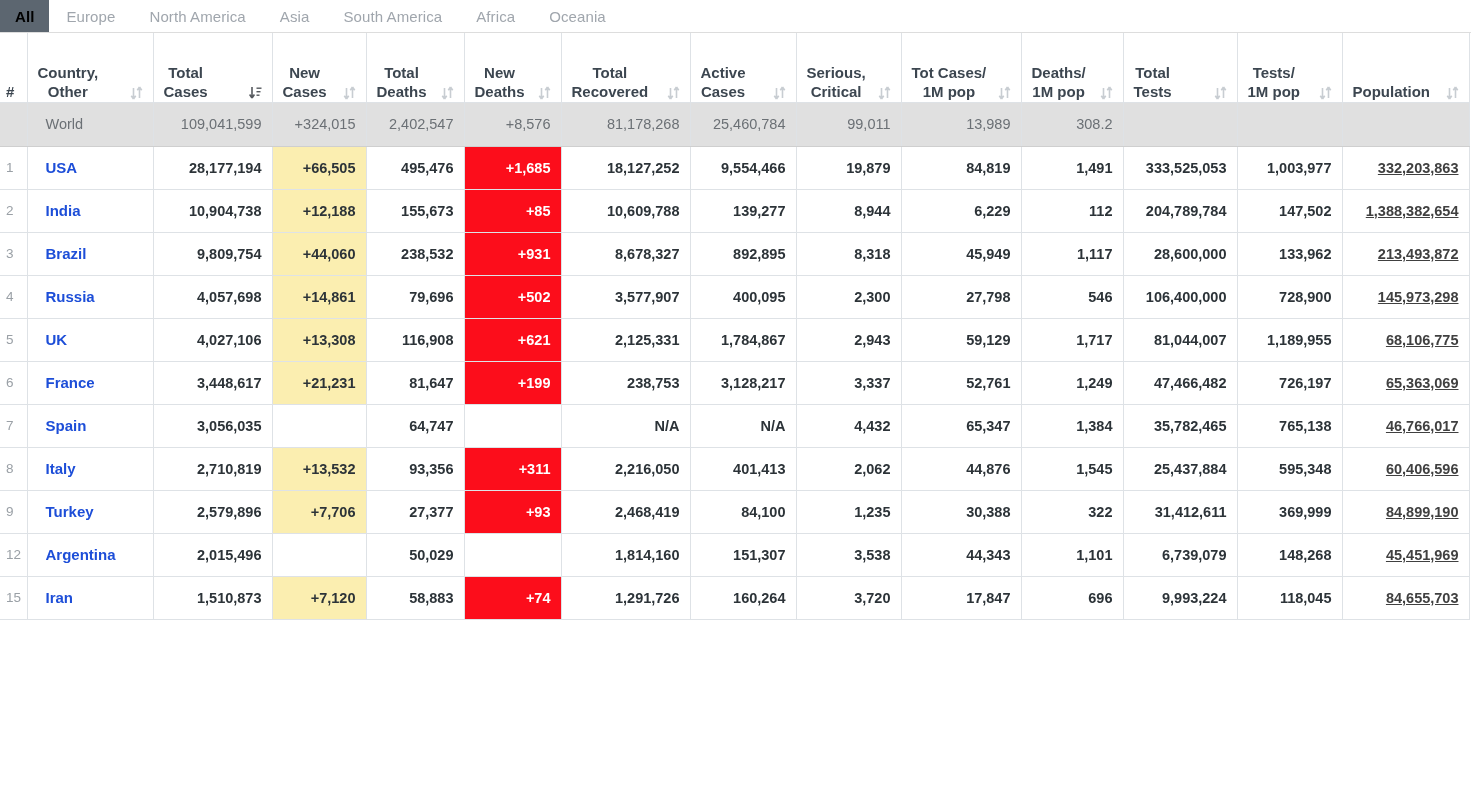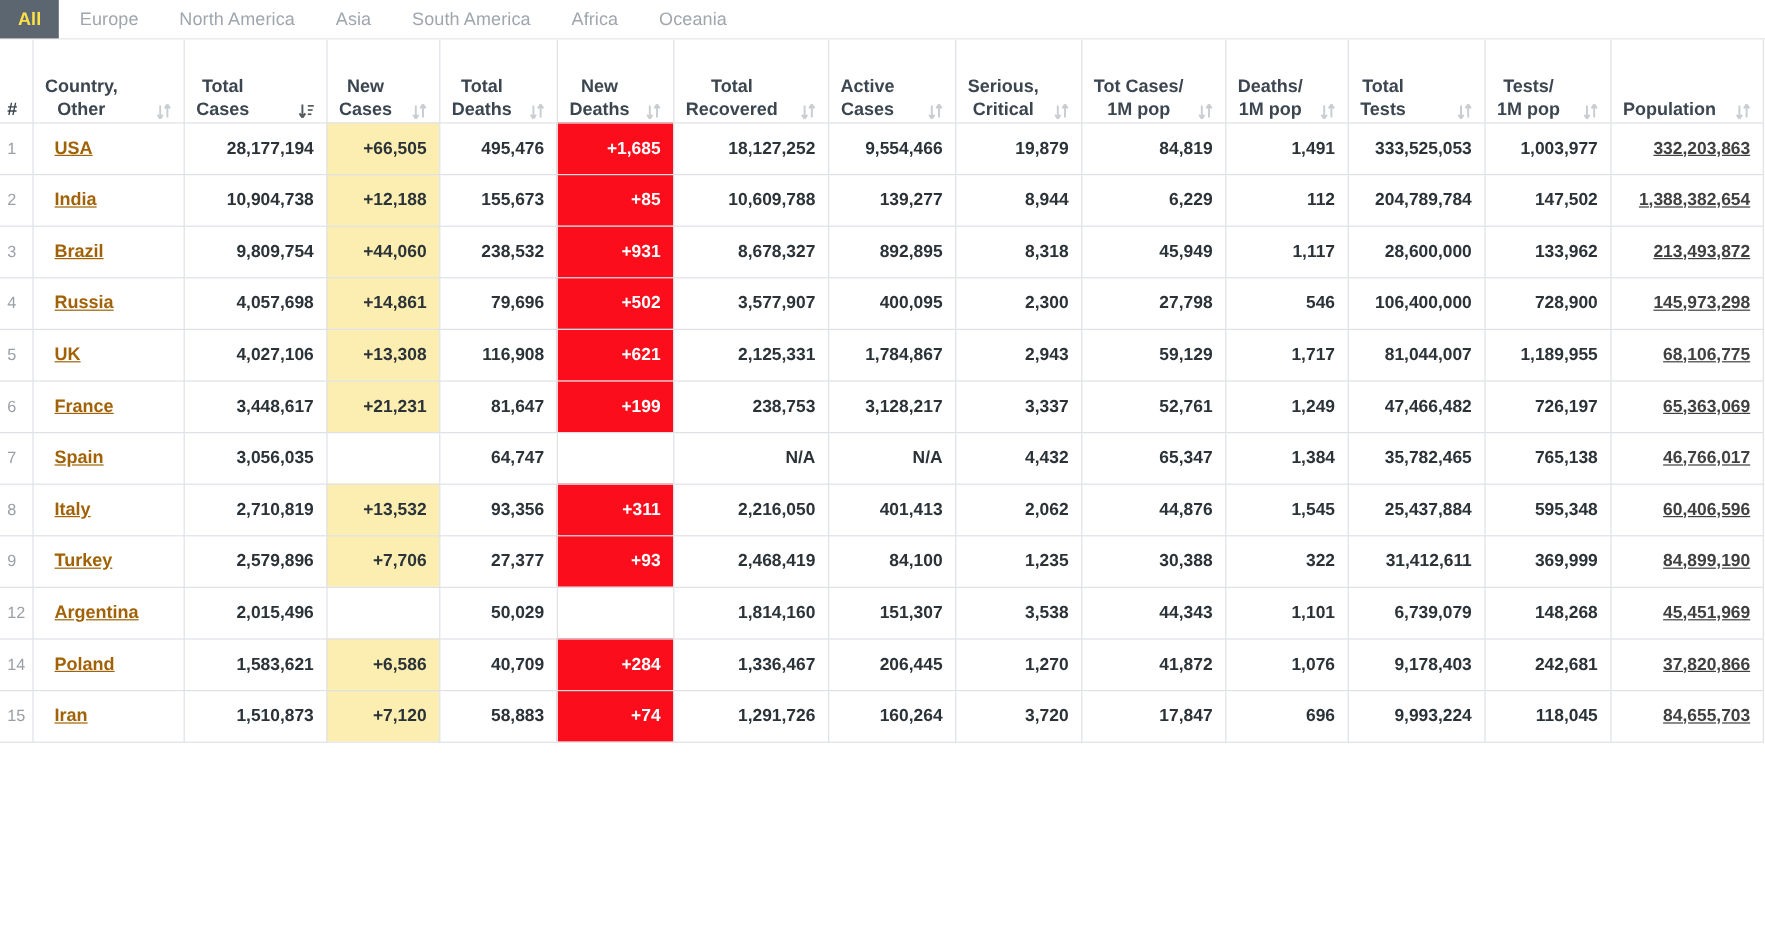--- a/index.html
+++ b/index.html
@@ -25,21 +25,21 @@
     justify-content: center;
     font-size: 15px;
     color: #a0a6ad;
     padding: 0 17px;
     white-space: nowrap;
     cursor: pointer;
     letter-spacing: 0.1px;
   }
   .tab.active {
     background: #5c6670;
-    color: #fde047;
+    color: #000000;
     font-weight: bold;
     padding: 16px 15px;
   }
 
   
   .table-wrap {
     width: 1471px;
     height: 754px;
     overflow: hidden;
     background: #fff;
@@ -100,22 +100,21 @@
     font-size: 13.5px;
     padding-left: 6px;
     padding-right: 4px;
   }
   tbody tr td.country {
     text-align: left;
     font-weight: bold;
     padding-left: 18px;
   }
   tbody tr td.country a {
-    color: #a16207;
-    text-decoration: underline;
+    color: #1d4ed8;
     font-size: 15px;
     cursor: pointer;
   }
   td.newcases { background: #fbeeb0; }
   td.newdeaths { background: #fc0d1b; color: #ffffff; }
   td.pop { color: #404040; text-decoration: underline; }
   td.blank { background: #ffffff; }
 
   
   tr.world td {
@@ -325,20 +324,36 @@
                 <svg width="13" height="16" viewBox="0 0 13 16">
                   <path d="M3.5 3 L3.5 13 M3.5 14 L1.3 10.7 M3.5 14 L5.7 10.7" stroke="#c8cdd2" stroke-width="1.6" fill="none"></path>
                   <path d="M9.5 13 L9.5 3 M9.5 2 L7.3 5.3 M9.5 2 L11.7 5.3" stroke="#c8cdd2" stroke-width="1.6" fill="none"></path>
                 </svg>
               </span>
             </div>
           </th>
         </tr>
     </thead>
     <tbody id="body-rows">
+        <tr class="world">
+          <td class="idx"></td>
+          <td class="country">World</td>
+          <td>109,041,599</td>
+          <td class="newcases">+324,015</td>
+          <td>2,402,547</td>
+          <td class="newdeaths">+8,576</td>
+          <td>81,178,268</td>
+          <td>25,460,784</td>
+          <td>99,011</td>
+          <td>13,989</td>
+          <td>308.2</td>
+          <td></td>
+          <td></td>
+          <td></td>
+        </tr>
         <tr>
           <td class="idx">1</td>
           <td class="country"><a>USA</a></td>
           <td>28,177,194</td>
           <td class="newcases">+66,505</td>
           <td>495,476</td>
           <td class="newdeaths">+1,685</td>
           <td>18,127,252</td>
           <td>9,554,466</td>
           <td>19,879</td>
@@ -486,36 +501,20 @@
           <td>1,814,160</td>
           <td>151,307</td>
           <td>3,538</td>
           <td>44,343</td>
           <td>1,101</td>
           <td>6,739,079</td>
           <td>148,268</td>
           <td class="pop">45,451,969</td>
         </tr>
         <tr>
-          <td class="idx">14</td>
-          <td class="country"><a>Poland</a></td>
-          <td>1,583,621</td>
-          <td class="newcases">+6,586</td>
-          <td>40,709</td>
-          <td class="newdeaths">+284</td>
-          <td>1,336,467</td>
-          <td>206,445</td>
-          <td>1,270</td>
-          <td>41,872</td>
-          <td>1,076</td>
-          <td>9,178,403</td>
-          <td>242,681</td>
-          <td class="pop">37,820,866</td>
-        </tr>
-        <tr>
           <td class="idx">15</td>
           <td class="country"><a>Iran</a></td>
           <td>1,510,873</td>
           <td class="newcases">+7,120</td>
           <td>58,883</td>
           <td class="newdeaths">+74</td>
           <td>1,291,726</td>
           <td>160,264</td>
           <td>3,720</td>
           <td>17,847</td>

